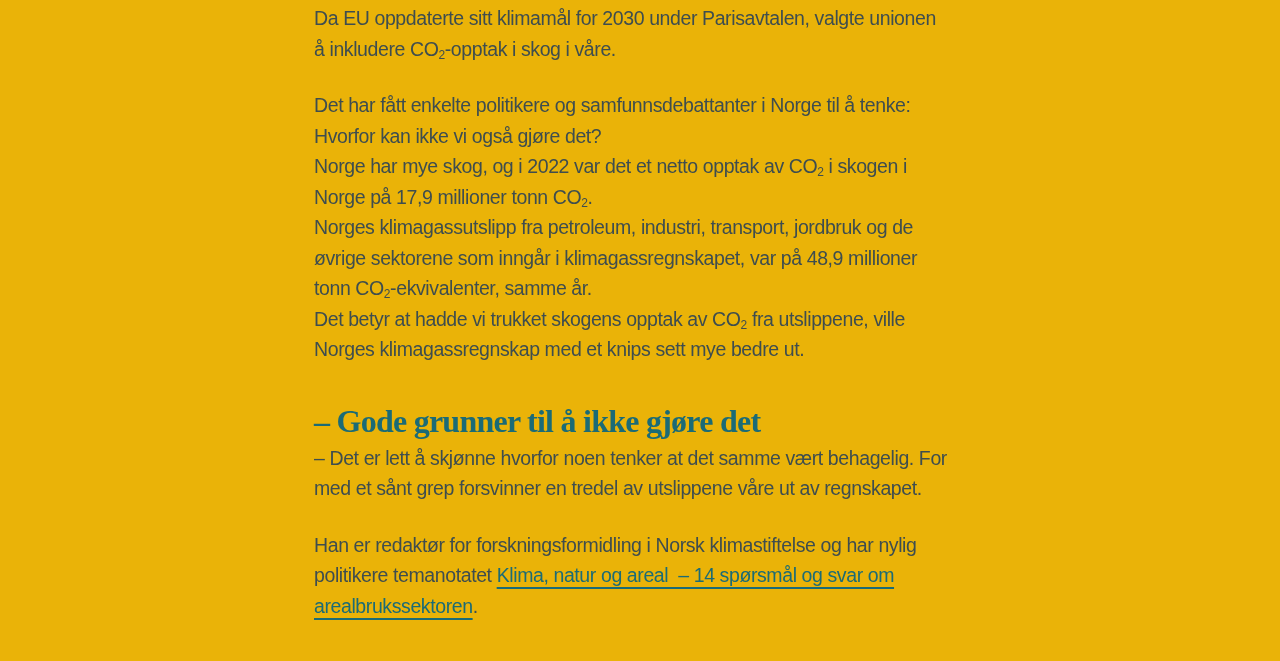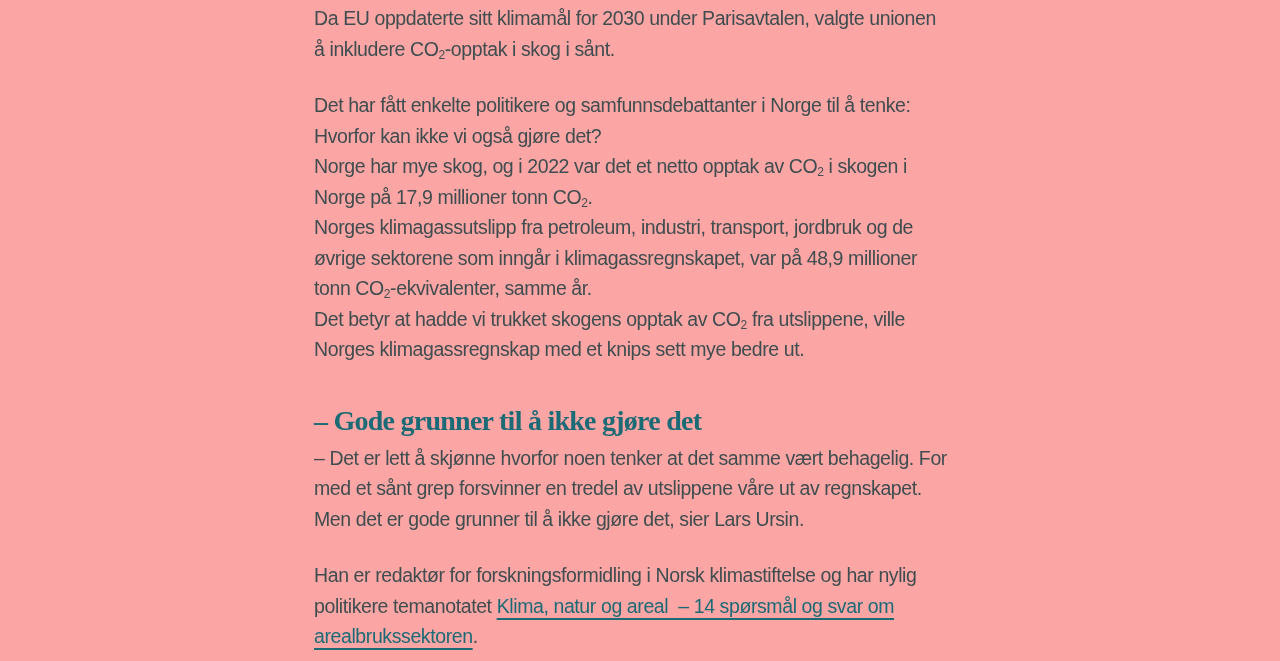--- a/index.html
+++ b/index.html
@@ -4,42 +4,42 @@
 <style>
   html, body {
     margin: 0;
     padding: 0;
     background: #ffffff;
   }
   .page {
     position: relative;
     width: 1280px;
     height: 661px;
-    background: #fca5a5;
+    background: #eab308;
     overflow: hidden;
   }
   .article-column {
     position: absolute;
     left: 314px;
     top: 3px;
     width: 660px;
     font-family: "Liberation Sans", sans-serif;
     font-size: 19.5px;
     line-height: 30.5px;
     letter-spacing: -0.4px;
     color: #3e4d4f;
   }
   .article-column p {
     margin: 0 0 26px 0;
     white-space: nowrap; 
   }
   .article-heading {
     font-family: "Liberation Serif", serif;
     font-weight: 700;
-    font-size: 28px;
+    font-size: 32px;
     line-height: 30px;
     letter-spacing: -0.75px;
     margin: 41px 0 7px 0;
     color: #1b6b76;
     white-space: nowrap;
   }
   sub.co2 {
     font-size: 12px;
     line-height: 0;
     position: relative;
@@ -52,19 +52,19 @@
     text-decoration-thickness: 2px;
     text-underline-offset: 4.5px;
     cursor: pointer;
   }
 </style>
 </head>
 <body>
 
 <div class="page">
   <div class="article-column">
-    <p><span>Da EU oppdaterte sitt klimamål for 2030 under Parisavtalen, valgte unionen</span><br><span>å inkludere CO</span><sub class="co2">2</sub><span>-opptak i skog i sånt.</span></p>
+    <p><span>Da EU oppdaterte sitt klimamål for 2030 under Parisavtalen, valgte unionen</span><br><span>å inkludere CO</span><sub class="co2">2</sub><span>-opptak i skog i våre.</span></p>
     <p><span>Det har fått enkelte politikere og samfunnsdebattanter i Norge til å tenke:</span><br><span>Hvorfor kan ikke vi også gjøre det?</span><br><span>Norge har mye skog, og i 2022 var det et netto opptak av CO</span><sub class="co2">2</sub><span> i skogen i</span><br><span>Norge på 17,9 millioner tonn CO</span><sub class="co2">2</sub><span>.</span><br><span>Norges klimagassutslipp fra petroleum, industri, transport, jordbruk og de</span><br><span>øvrige sektorene som inngår i klimagassregnskapet, var på 48,9 millioner</span><br><span>tonn CO</span><sub class="co2">2</sub><span>-ekvivalenter, samme år.</span><br><span>Det betyr at hadde vi trukket skogens opptak av CO</span><sub class="co2">2</sub><span> fra utslippene, ville</span><br><span>Norges klimagassregnskap med et knips sett mye bedre ut.</span></p>
     <h2 class="article-heading">– Gode grunner til å ikke gjøre det</h2>
-    <p><span>– Det er lett å skjønne hvorfor noen tenker at det samme vært behagelig. For</span><br><span>med et sånt grep forsvinner en tredel av utslippene våre ut av regnskapet.</span><br><span>Men det er gode grunner til å ikke gjøre det, sier Lars Ursin.</span></p>
+    <p><span>– Det er lett å skjønne hvorfor noen tenker at det samme vært behagelig. For</span><br><span>med et sånt grep forsvinner en tredel av utslippene våre ut av regnskapet.</span><br></p>
     <p><span>Han er redaktør for forskningsformidling i Norsk klimastiftelse og har nylig</span><br><span>politikere temanotatet </span><a class="article-link" href="#">Klima, natur og areal&nbsp; – 14 spørsmål og svar om</a><br><a class="article-link" href="#">arealbrukssektoren</a><span>.</span></p>
   </div>
 </div>
 
 </body></html>

